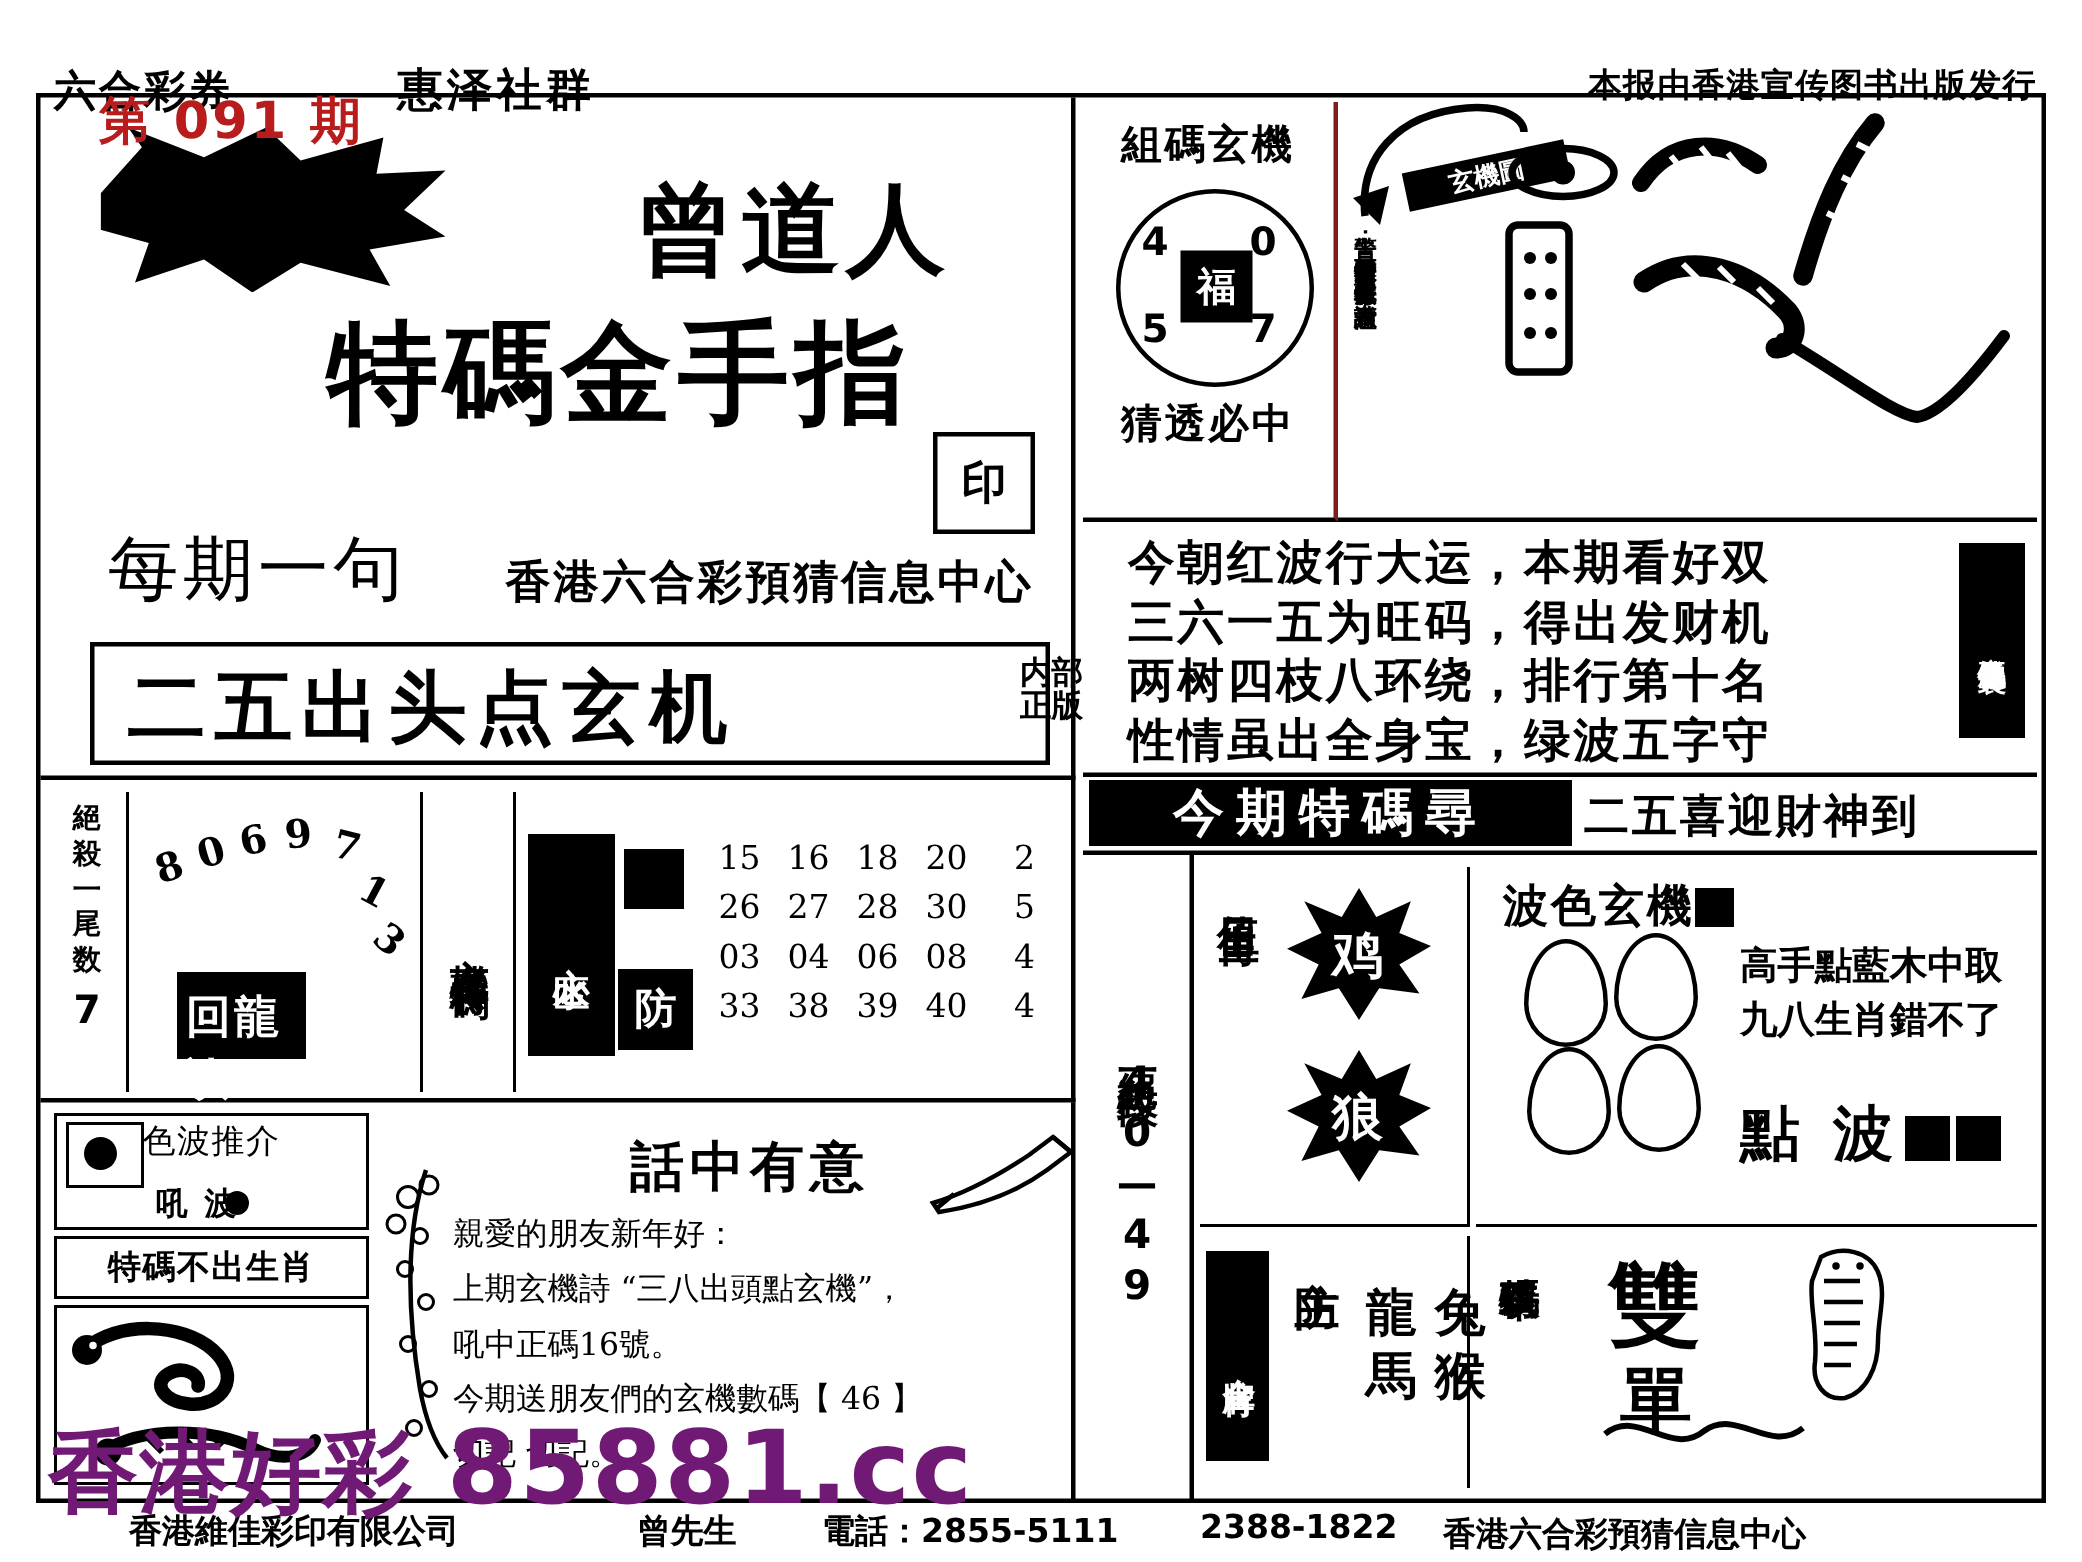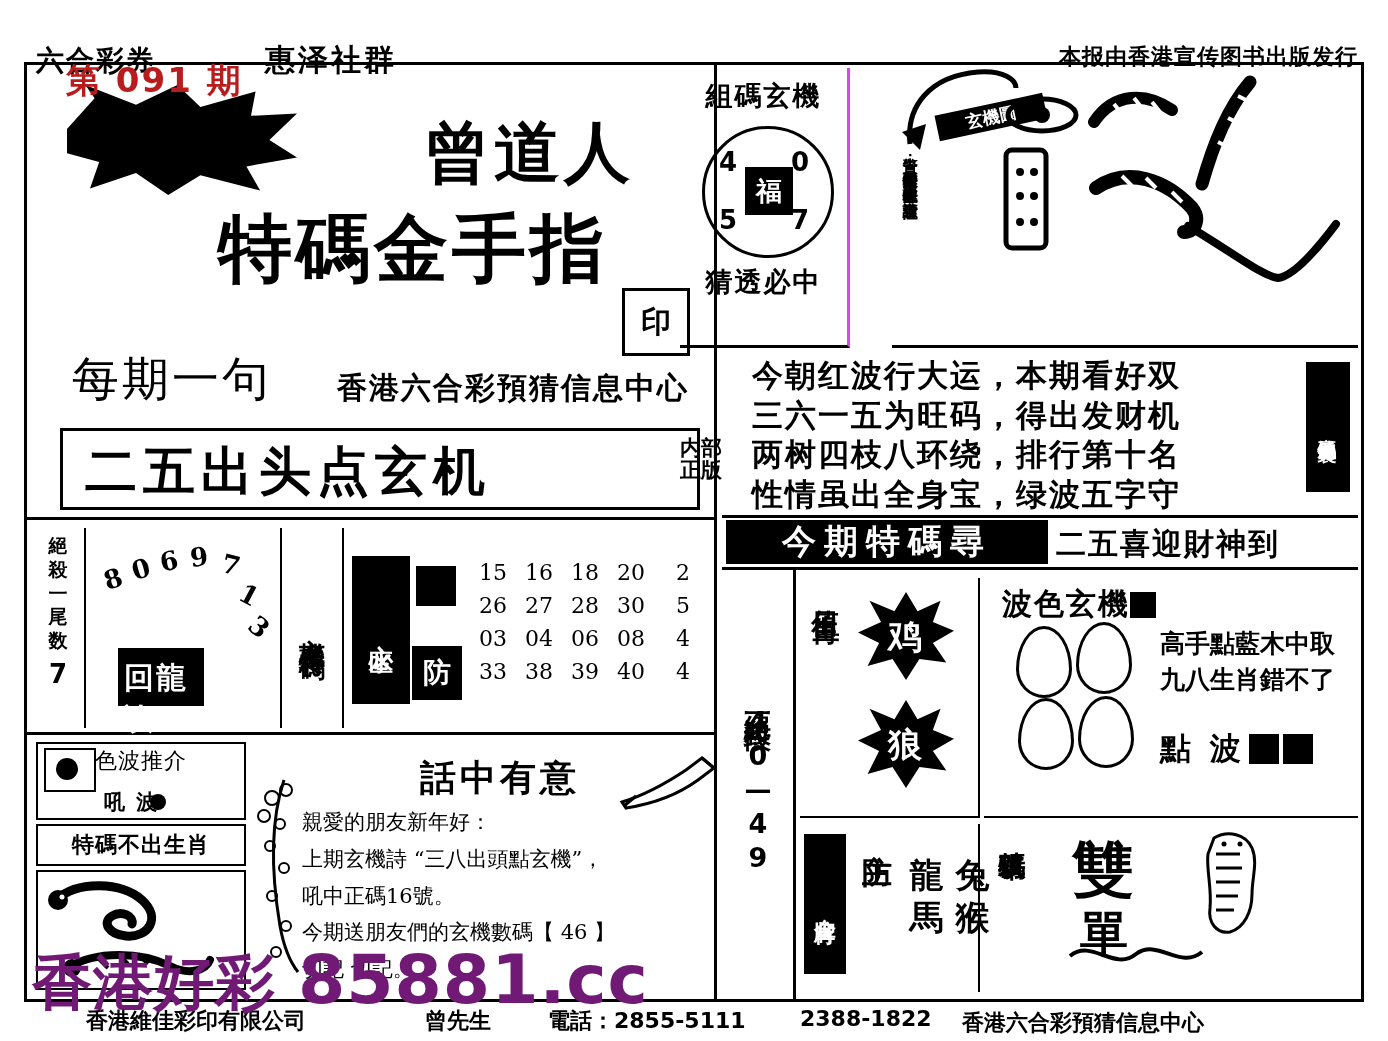--- a/index.html
+++ b/index.html
@@ -89,21 +89,21 @@
 
   #snakebox{left:36px;top:870px;width:210px;height:120px;box-sizing:border-box;border:2px solid #000;}
 
   #talk{left:250px;top:742px;width:462px;height:250px;}
   #talk-title{position:absolute;left:170px;top:12px;font-size:36px;font-weight:bold;letter-spacing:4px;
      font-family:"DejaVu Serif","Liberation Serif",serif;}
   #talk-body{position:absolute;left:52px;top:62px;width:400px;font-size:21px;line-height:1.75;
      font-family:"DejaVu Serif","Liberation Serif",serif;}
   .pen{position:absolute;left:368px;top:10px;width:110px;height:58px;}
 
-  #zm{left:680px;top:68px;width:170px;height:280px;box-sizing:border-box;border-right:3px solid #d946ef;border-bottom:3px solid #000;}
+  #zm{left:722px;top:68px;width:170px;height:280px;box-sizing:border-box;border-right:3px solid #7f1d1d;border-bottom:3px solid #000;}
   #zm .hd{font-size:27px;font-weight:bold;letter-spacing:2px;text-align:center;margin-top:10px;}
   #zmcircle{position:absolute;left:22px;top:58px;width:126px;height:126px;border:3px solid #000;border-radius:50%;}
   #zmcircle .d{position:absolute;font-size:26px;font-weight:bold;}
   #zmcircle .mid{position:absolute;left:40px;top:38px;width:48px;height:48px;background:#000;color:#fff;
      display:flex;align-items:center;justify-content:center;font-size:26px;font-weight:bold;}
   #zm .ft{position:absolute;left:0;top:196px;width:100%;text-align:center;font-size:27px;font-weight:bold;letter-spacing:2px;}
 
   #warnbox{left:892px;top:68px;width:466px;height:280px;box-sizing:border-box;border-bottom:3px solid #000;}
   #warnlabel{position:absolute;left:44px;top:36px;width:110px;height:26px;background:#000;color:#fff;
      font-size:17px;font-weight:bold;display:flex;align-items:center;justify-content:center;transform:rotate(-12deg);}
@@ -131,21 +131,21 @@
      clip-path:polygon(50% 0%,62% 22%,86% 10%,78% 34%,100% 44%,78% 58%,92% 80%,64% 76%,50% 100%,36% 76%,10% 84%,22% 58%,0% 46%,24% 34%,12% 10%,38% 22%);}
   .starblob span{position:absolute;left:30px;top:22px;color:#fff;font-size:34px;font-weight:bold;}
 
   #bose{left:984px;top:578px;width:374px;height:240px;box-sizing:border-box;border-bottom:2px solid #000;}
   #bose-hd{position:absolute;left:18px;top:6px;font-size:30px;font-weight:bold;letter-spacing:2px;
      font-family:"DejaVu Serif","Liberation Serif",serif;}
   #bose-hd .blk{display:inline-block;width:26px;height:26px;background:#000;vertical-align:-4px;}
   .egg{position:absolute;width:50px;height:66px;border:3px solid #000;border-radius:50% 50% 50% 50%/60% 60% 40% 40%;}
   #bose-lines{position:absolute;left:176px;top:48px;font-size:25px;font-weight:bold;line-height:1.45;
      font-family:"DejaVu Serif","Liberation Serif",serif;}
-  #bose-bottom{position:absolute;left:176px;top:150px;font-size:31px;font-weight:bold;letter-spacing:4px;}
+  #bose-bottom{position:absolute;left:176px;top:150px;font-size:40px;font-weight:bold;letter-spacing:4px;}
   #bose-bottom .blk{display:inline-block;width:30px;height:30px;background:#000;vertical-align:-5px;margin-left:4px;}
 
   #gold{left:800px;top:824px;width:180px;height:168px;box-sizing:border-box;border-right:2px solid #000;}
   #goldlbl{position:absolute;left:4px;top:10px;width:42px;height:140px;background:#000;color:#fff;
      display:flex;align-items:center;justify-content:center;font-size:22px;font-weight:bold;letter-spacing:2px;}
   #gold-zhu{position:absolute;left:56px;top:6px;font-size:30px;font-weight:bold;letter-spacing:2px;}
   #gold-a{position:absolute;left:104px;top:6px;font-size:34px;font-weight:bold;letter-spacing:2px;}
   #gold-b{position:absolute;left:150px;top:6px;font-size:34px;font-weight:bold;letter-spacing:2px;}
 
   #teshu{left:984px;top:824px;width:374px;height:168px;box-sizing:border-box;}

